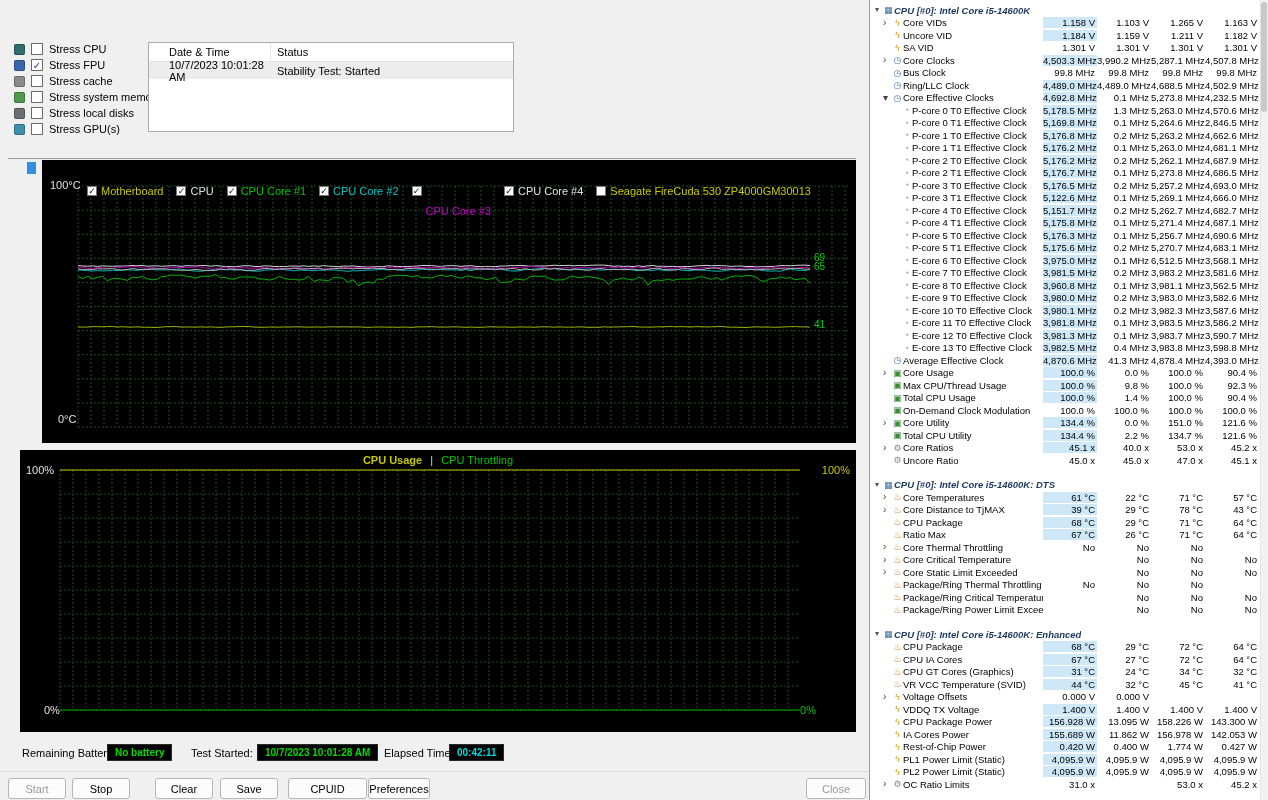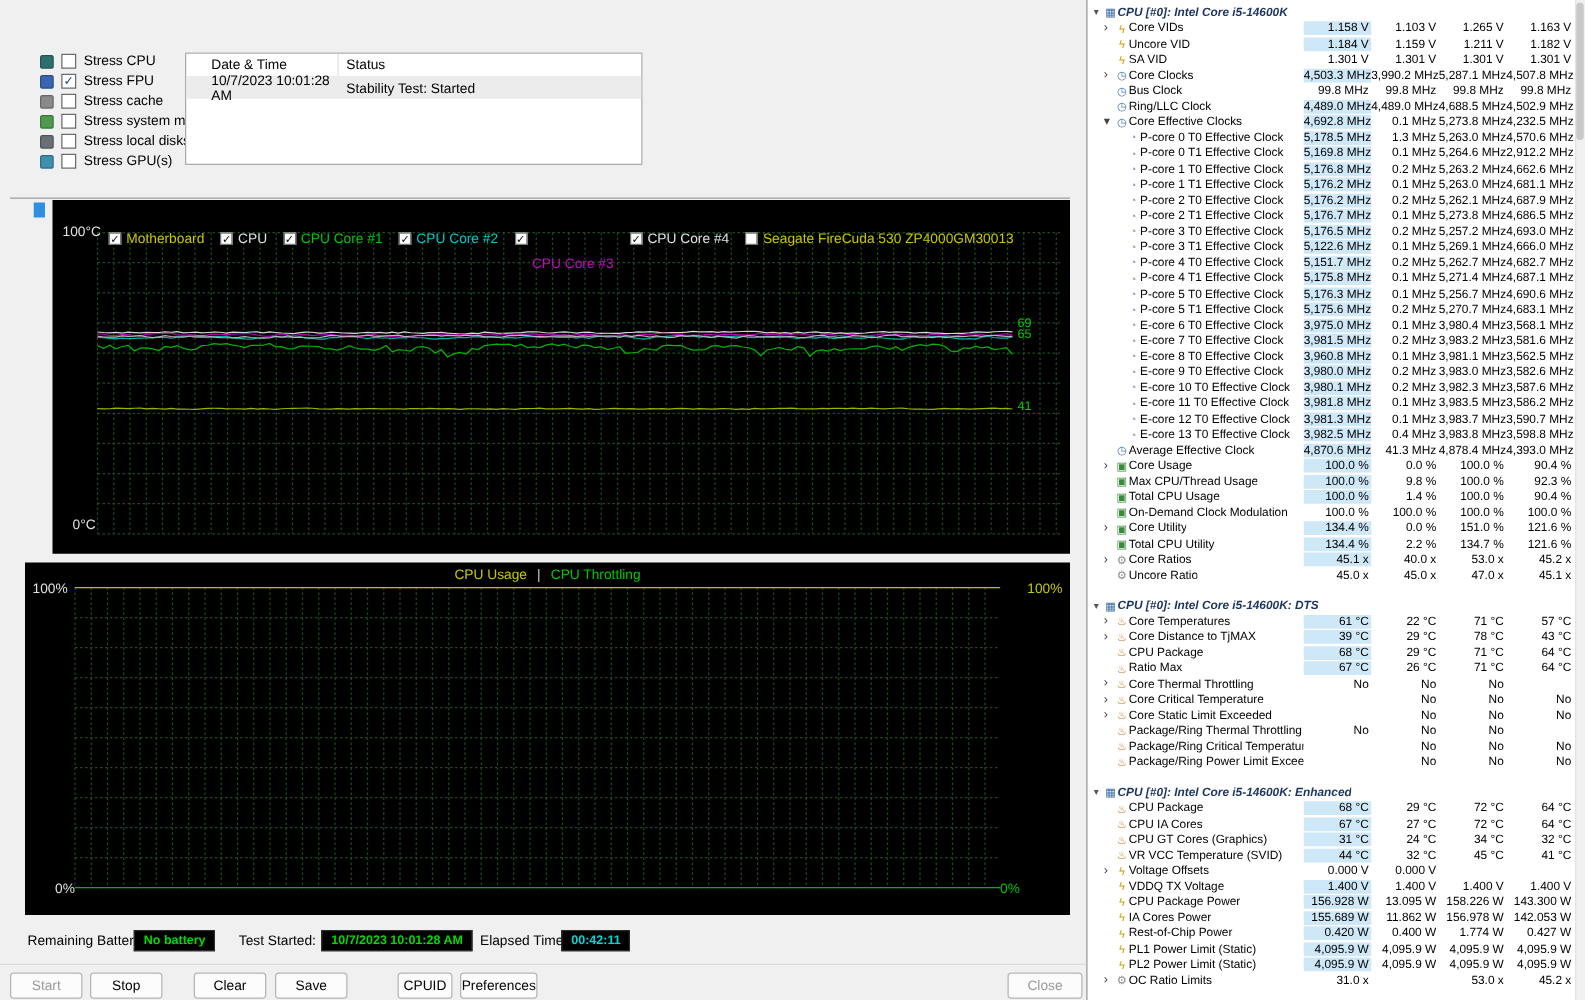--- a/index.html
+++ b/index.html
@@ -6,21 +6,21 @@
   .app{position:relative;width:1268px;height:800px;overflow:hidden;background:#fff;
        font-family:"Liberation Sans",sans-serif;-webkit-font-smoothing:antialiased;}
   
   .win{position:absolute;left:0;top:0;width:870px;height:800px;background:#f0f0f0;border-right:1px solid #9a9a9a;box-sizing:border-box;}
   .titlebar{position:absolute;left:0;top:0;width:869px;height:28px;display:flex;align-items:center;background:#f0f0f0;}
   .appicon{width:15px;height:15px;margin:0 8px 0 9px;border-radius:3px;background:linear-gradient(135deg,#35b24a,#1d7c8f);flex:none;}
   .title{font-size:12px;color:#000;white-space:nowrap;}
   .tbtns{margin-left:auto;display:flex;}
   .tbtn{width:32px;height:24px;text-align:center;line-height:24px;font-size:12px;color:#333;}
   .tbtn.dim{color:#a8a8a8;}
-  .stress{position:absolute;left:32px;top:41px;}
+  .stress{position:absolute;left:14px;top:41px;}
   .srow{display:flex;align-items:center;height:16px;gap:6px;}
   .sicon{width:11px;height:11px;border-radius:2px;flex:none;box-shadow:inset 0 0 0 1px rgba(0,0,0,.25);}
   .scb{width:12px;height:12px;border:1px solid #6a6a6a;background:#fff;font-size:10px;line-height:11px;text-align:center;color:#14407c;flex:none;box-sizing:border-box;}
   .slbl{font-size:11px;color:#000;white-space:nowrap;}
   .logtable{position:absolute;left:148px;top:42px;width:366px;height:90px;background:#fff;border:1px solid #ababab;font-size:11px;box-sizing:border-box;}
   .lt-head{display:flex;height:18px;align-items:center;border-bottom:1px solid #e4e4e4;}
   .lt-c1{width:122px;padding-left:20px;height:100%;display:flex;align-items:center;border-right:1px solid #e4e4e4;box-sizing:border-box;}
   .lt-c2{flex:1;padding-left:6px;}
   .lt-row{display:flex;height:17px;background:#ececec;align-items:center;}
   .tabs{position:absolute;left:8px;top:141px;display:flex;align-items:flex-end;height:18px;z-index:2;}
@@ -221,21 +221,21 @@
           <text x="8" y="29" fill="#e0e0e0" font-size="11" font-family="&quot;Liberation Sans&quot;, sans-serif" text-anchor="start">100°C</text>
           <text x="16" y="263" fill="#e0e0e0" font-size="11" font-family="&quot;Liberation Sans&quot;, sans-serif" text-anchor="start">0°C</text>
           <text x="772" y="101.3" fill="#00d000" font-size="10" font-family="&quot;Liberation Sans&quot;, sans-serif" text-anchor="start">69</text>
           <text x="772" y="110.458" fill="#00d000" font-size="10" font-family="&quot;Liberation Sans&quot;, sans-serif" text-anchor="start">65</text>
           <text x="772" y="168.05700000000002" fill="#00d000" font-size="10" font-family="&quot;Liberation Sans&quot;, sans-serif" text-anchor="start">41</text>
         </svg>
     </div>
 
     <div class="graph2">
       <div class="g2title">
-        <span style="color:#c8c800;">CPU Usage</span>
+        <span style="color:#c8c800;font-weight:bold;">CPU Usage</span>
         <span style="color:#d0d0d0;padding:0 5px;">|</span>
         <span style="color:#00c800;">CPU Throttling</span>
       </div>
       <svg width="836" height="282">
           <line x1="40" y1="20" x2="40" y2="260" stroke="#1e4a1e" stroke-width="1" stroke-dasharray="2,2"></line>
           <line x1="53" y1="20" x2="53" y2="260" stroke="#1e4a1e" stroke-width="1" stroke-dasharray="2,2"></line>
           <line x1="66" y1="20" x2="66" y2="260" stroke="#1e4a1e" stroke-width="1" stroke-dasharray="2,2"></line>
           <line x1="79" y1="20" x2="79" y2="260" stroke="#1e4a1e" stroke-width="1" stroke-dasharray="2,2"></line>
           <line x1="92" y1="20" x2="92" y2="260" stroke="#1e4a1e" stroke-width="1" stroke-dasharray="2,2"></line>
           <line x1="105" y1="20" x2="105" y2="260" stroke="#1e4a1e" stroke-width="1" stroke-dasharray="2,2"></line>
@@ -316,21 +316,21 @@
     <span class="badge" style="left:107px;color:#00dc00">No battery</span>
     <span class="slabel" style="left:191px">Test Started:</span>
     <span class="badge" style="left:257px;color:#00dc00">10/7/2023 10:01:28 AM</span>
     <span class="slabel" style="left:384px">Elapsed Time:</span>
     <span class="badge" style="left:449px;color:#00d8d8">00:42:11</span>
 
     <div class="btn dim" style="left:8px;width:58px">Start</div>
     <div class="btn" style="left:72px;width:58px">Stop</div>
     <div class="btn" style="left:155px;width:58px">Clear</div>
     <div class="btn" style="left:220px;width:58px">Save</div>
-    <div class="btn" style="left:318px;width:44px">CPUID</div>
+    <div class="btn" style="left:288px;width:79px">CPUID</div>
     <div class="btn" style="left:368px;width:62px">Preferences</div>
     <div class="btn dim" style="left:806px;width:60px">Close</div>
   </div>
 
   <div class="panel">
     <div>
         <div class="pgroup">
           <span class="pgut">▾</span>
           <span class="picon" style="color: rgb(59, 110, 165);">▦</span>
           <span class="ptitle">CPU [#0]: Intel Core i5-14600K</span>
@@ -434,21 +434,21 @@
         <div class="prow">
           <span class="pgut"></span>
           <span class="lblwrap" style="padding-left: 9px;">
             <span class="rchev"></span>
             <span class="picon" style="color: rgb(138, 160, 184);">◔</span>
             <span class="plabel">P-core 0 T1 Effective Clock</span>
           </span>
           <span class="pval hl">5,169.8 MHz</span>
           <span class="pval">0.1 MHz</span>
           <span class="pval">5,264.6 MHz</span>
-          <span class="pval">2,912.2 MHz</span>
+          <span class="pval">2,846.5 MHz</span>
         </div>
         <div class="prow">
           <span class="pgut"></span>
           <span class="lblwrap" style="padding-left: 9px;">
             <span class="rchev"></span>
             <span class="picon" style="color: rgb(138, 160, 184);">◔</span>
             <span class="plabel">P-core 1 T0 Effective Clock</span>
           </span>
           <span class="pval hl">5,176.8 MHz</span>
           <span class="pval">0.2 MHz</span>
@@ -565,21 +565,21 @@
         </div>
         <div class="prow">
           <span class="pgut"></span>
           <span class="lblwrap" style="padding-left: 9px;">
             <span class="rchev"></span>
             <span class="picon" style="color: rgb(138, 160, 184);">◔</span>
             <span class="plabel">E-core 6 T0 Effective Clock</span>
           </span>
           <span class="pval hl">3,975.0 MHz</span>
           <span class="pval">0.1 MHz</span>
-          <span class="pval">3,980.4 MHz</span>
+          <span class="pval">6,512.5 MHz</span>
           <span class="pval">3,568.1 MHz</span>
         </div>
         <div class="prow">
           <span class="pgut"></span>
           <span class="lblwrap" style="padding-left: 9px;">
             <span class="rchev"></span>
             <span class="picon" style="color: rgb(138, 160, 184);">◔</span>
             <span class="plabel">E-core 7 T0 Effective Clock</span>
           </span>
           <span class="pval hl">3,981.5 MHz</span>

